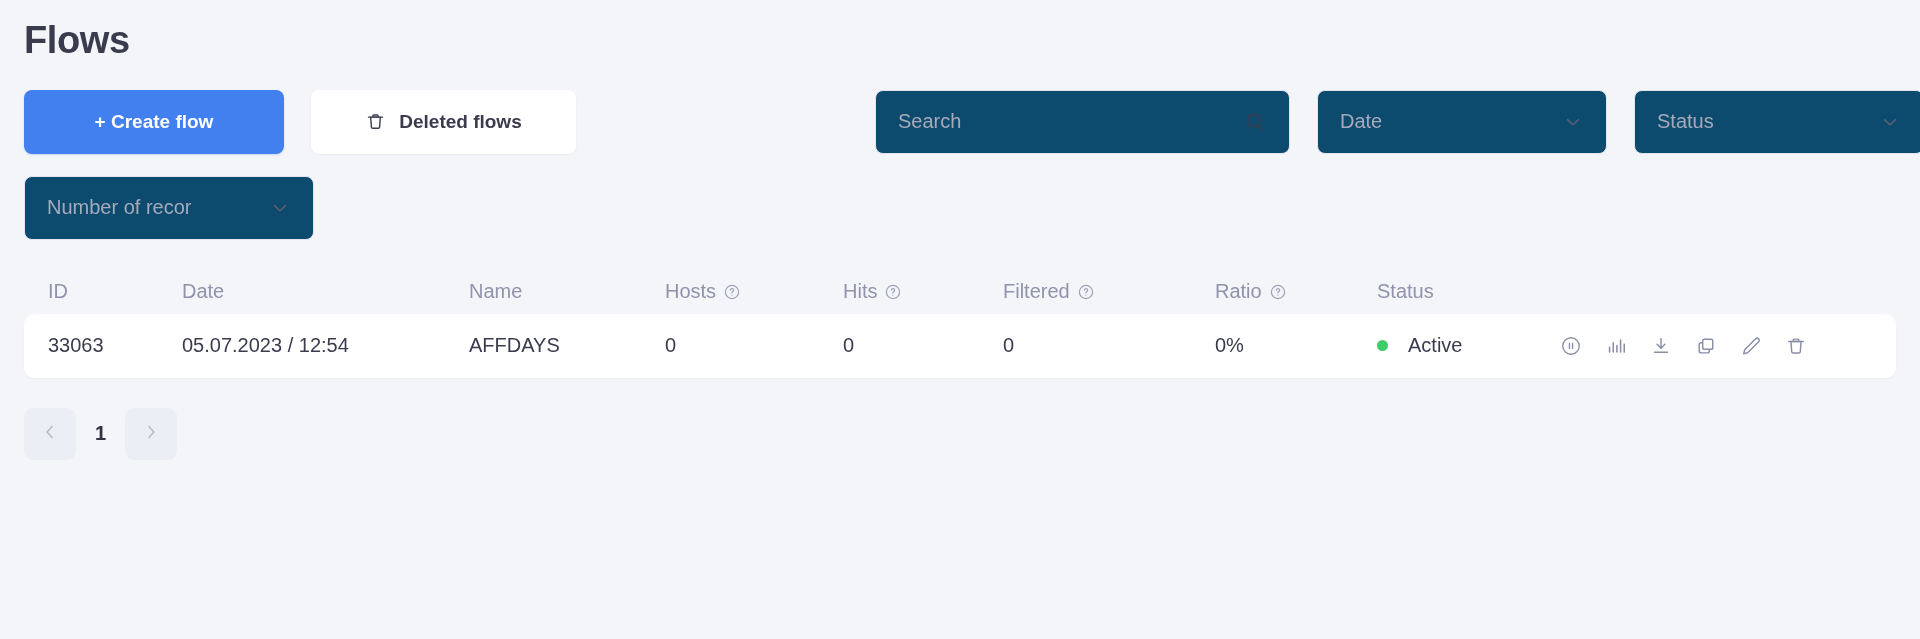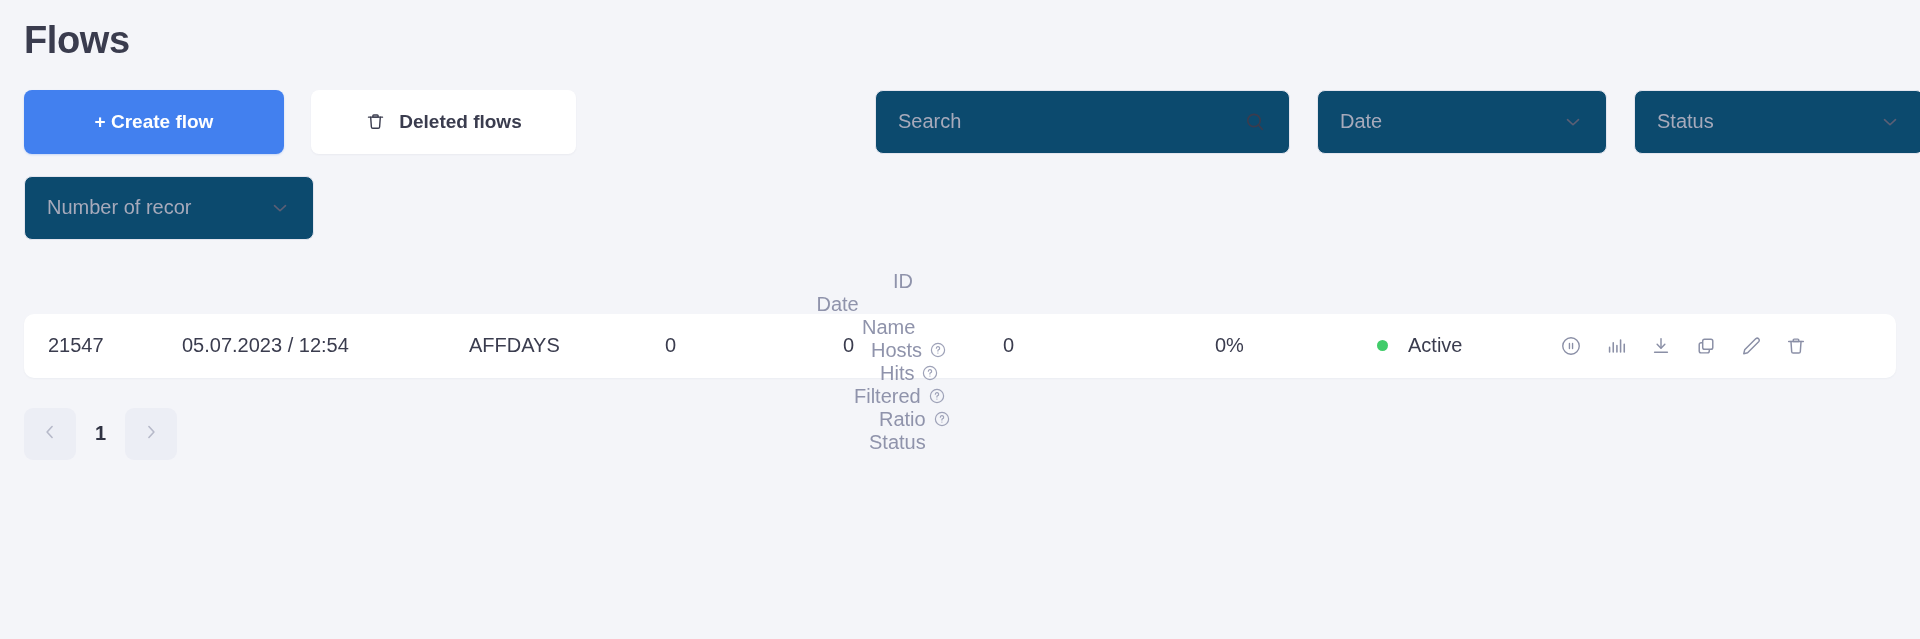--- a/index.html
+++ b/index.html
@@ -133,21 +133,20 @@
   }
 
   .t-row {
     display: flex;
     align-items: center;
   }
 
   .t-head {
     height: 44px;
     padding: 0 24px;
-    flex-direction: column;
   }
 
   .t-head .cell {
     font-size: 20px;
     color: #8f93ab;
     font-weight: 400;
     display: flex;
     align-items: center;
     gap: 7px;
   }
@@ -358,21 +357,21 @@
             <circle cx="11.9" cy="16.1" r="0.85" fill="#9ea2b8" stroke="none"></circle>
           </svg>
         </span>
       </div>
       <div class="cell c-status">
         <span>Status</span>
       </div>
     </div>
 
     <div class="t-row t-body">
-      <div class="cell c-id">21547</div>
+      <div class="cell c-id">33063</div>
       <div class="cell c-date">05.07.2023 / 12:54</div>
       <div class="cell c-name cell-name-val">AFFDAYS</div>
       <div class="cell c-hosts">0</div>
       <div class="cell c-hits">0</div>
       <div class="cell c-filtered">0</div>
       <div class="cell c-ratio">0%</div>
       <div class="cell c-status">
         <div class="status-cell">
           <span class="status-dot"></span>
           <span>Active</span>

